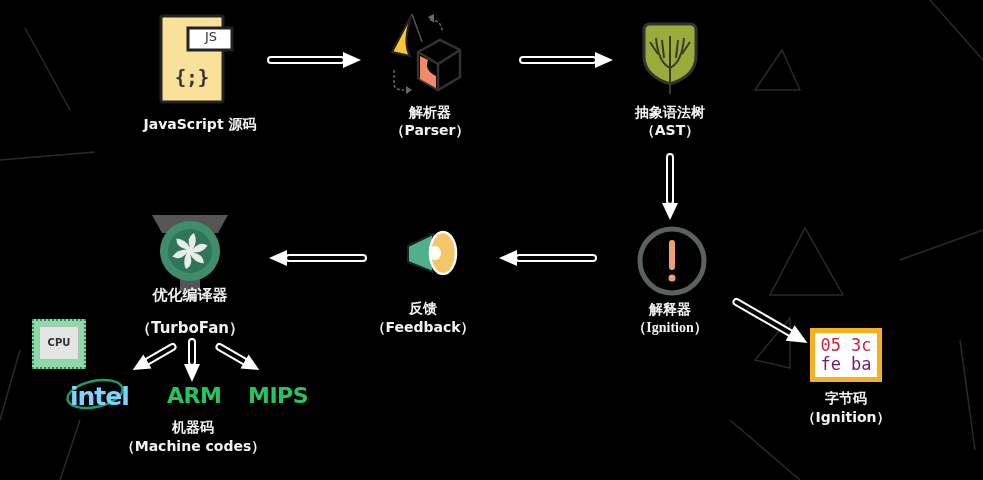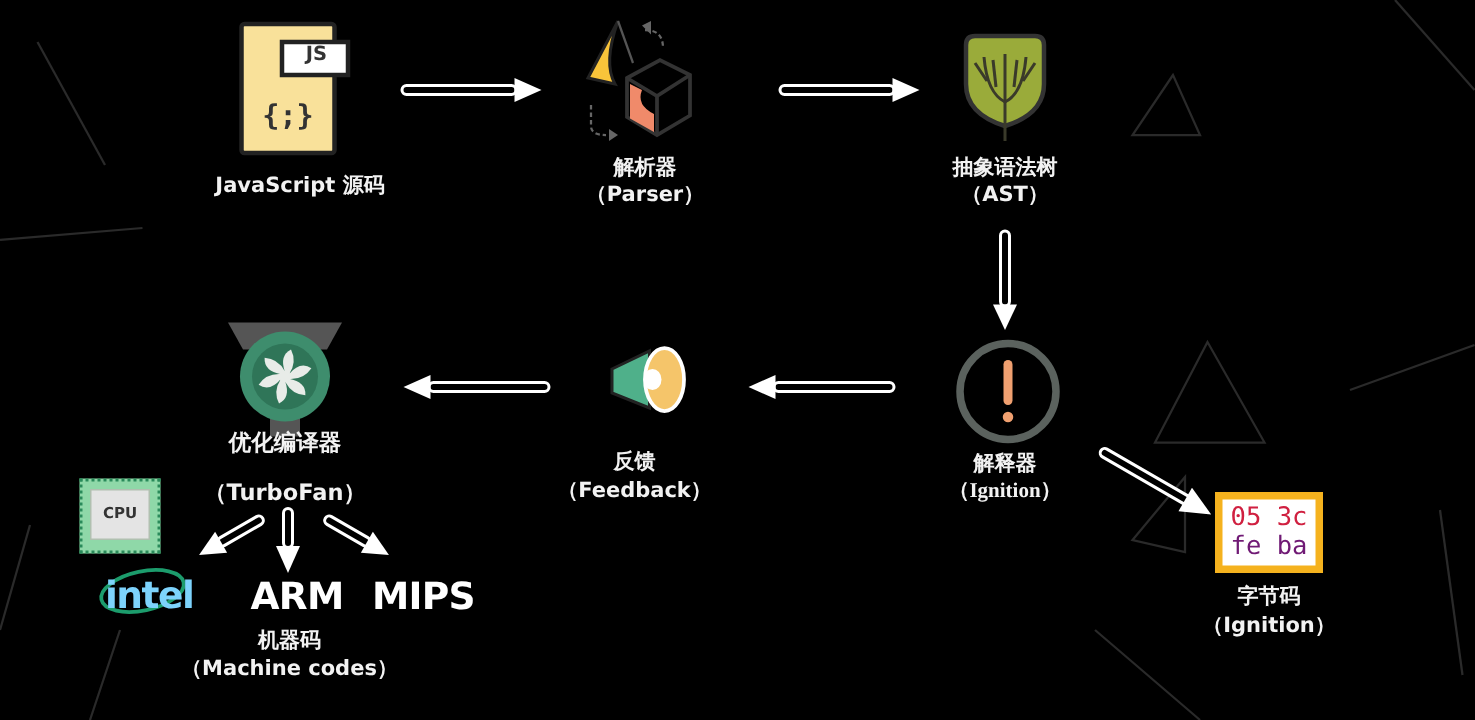--- a/index.html
+++ b/index.html
@@ -1,21 +1,21 @@
 <!DOCTYPE html>
 <html><head>
 <meta charset="utf-8">
 <style>
   html, body { margin:0; padding:0; background:#000; }
   body { width:983px; height:480px; position:relative; overflow:hidden;
          font-family:"DejaVu Sans","Liberation Sans",sans-serif; color:#fff; }
   #bg { position:absolute; left:0; top:0; width:983px; height:480px; }
   .node { position:absolute; text-align:center; }
   .lbl { position:absolute; text-align:center; font-weight:bold; font-size:14px; line-height:19px; color:#f2f2f2; white-space:nowrap; }
-  .big { position:absolute; font-weight:bold; font-size:25px; color:#ffffff; letter-spacing:-0.5px; }
+  .big { position:absolute; font-weight:bold; font-size:22px; color:#22c55e; letter-spacing:-0.5px; }
   svg { overflow:visible; }
 </style>
 </head>
 <body>
 
 <svg id="bg" viewBox="0 0 983 480">
   <g stroke="#2a2a2a" stroke-width="1.5" fill="none">
     <line x1="25" y1="28" x2="70" y2="110"></line>
     <line x1="0" y1="160" x2="95" y2="152"></line>
     <polygon points="805,228 770,295 843,295"></polygon>
@@ -28,21 +28,21 @@
     <line x1="730" y1="420" x2="800" y2="480"></line>
     <line x1="20" y1="350" x2="0" y2="420"></line>
   </g>
 </svg>
 
 <div class="node" style="left:150px;top:12px;width:90px;height:95px;">
   <svg width="90" height="95" viewBox="0 0 90 95">
     <rect x="11" y="4" width="62" height="86" fill="#f9e19a" stroke="#222" stroke-width="3" rx="2"></rect>
     <rect x="38" y="16" width="44" height="22" fill="#fff" stroke="#222" stroke-width="3"></rect>
   </svg>
-  <span style="position:absolute;left:38px;top:17px;width:46px;text-align:center;font-weight:bold;font-size:13px;color:#333;">JS</span>
+  <span style="position:absolute;left:38px;top:17px;width:46px;text-align:center;font-weight:normal;font-size:13px;color:#333;">JS</span>
   <span style="position:absolute;left:11px;top:54px;width:62px;text-align:center;font-weight:bold;font-size:19px;color:#333;font-family:'DejaVu Sans Mono',monospace;">{;}</span>
 </div>
 <div class="lbl" style="left:125px;top:115px;width:150px;">JavaScript 源码</div>
 
 <svg style="position:absolute;left:267px;top:52px;" width="95" height="16">
   <rect x="1" y="5" width="76" height="6" rx="3" fill="#000" stroke="#fff" stroke-width="2"></rect>
   <polygon points="76,0 94,8 76,16" fill="#fff"></polygon>
 </svg>
 
 <div class="node" style="left:390px;top:12px;width:80px;height:85px;">
@@ -165,21 +165,21 @@
   <rect x="5" y="1" width="6" height="26" rx="3" fill="#000" stroke="#fff" stroke-width="2"></rect>
   <polygon points="0,26 16,26 8,44" fill="#fff"></polygon>
 </svg>
 <svg style="position:absolute;left:214px;top:343px;" width="50" height="30">
   <g transform="translate(2 2) rotate(30)">
     <rect x="1" y="-3" width="34" height="6" rx="3" fill="#000" stroke="#fff" stroke-width="2"></rect>
     <polygon points="33,-8 50,0 33,8" fill="#fff"></polygon>
   </g>
 </svg>
 
-<div style="position:absolute;left:53px;top:319px;width:54px;height:50px;background:#8fd8a8;border:2px dotted #2a8a5a;box-sizing:border-box;">
+<div style="position:absolute;left:32px;top:319px;width:54px;height:50px;background:#8fd8a8;border:2px dotted #2a8a5a;box-sizing:border-box;">
   <div style="position:absolute;left:5px;top:5px;right:5px;bottom:7px;background:#e4e4e4;border:1px solid #b0c0b0;"></div>
   <span style="position:absolute;left:0;right:0;top:16px;text-align:center;font-size:10px;font-weight:bold;color:#333;">CPU</span>
 </div>
 
 <div style="position:absolute;left:64px;top:377px;width:62px;height:34px;">
   <svg width="62" height="34" viewBox="0 0 62 34">
     <ellipse cx="31" cy="17" rx="28" ry="13" fill="none" stroke="#1c9c6c" stroke-width="2.5" transform="rotate(-12 31 17)" stroke-dasharray="140 30"></ellipse>
   </svg>
   <span style="position:absolute;left:6px;top:5px;font-size:25px;font-weight:bold;color:#7dd3fc;letter-spacing:-1px;">intel</span>
 </div>

